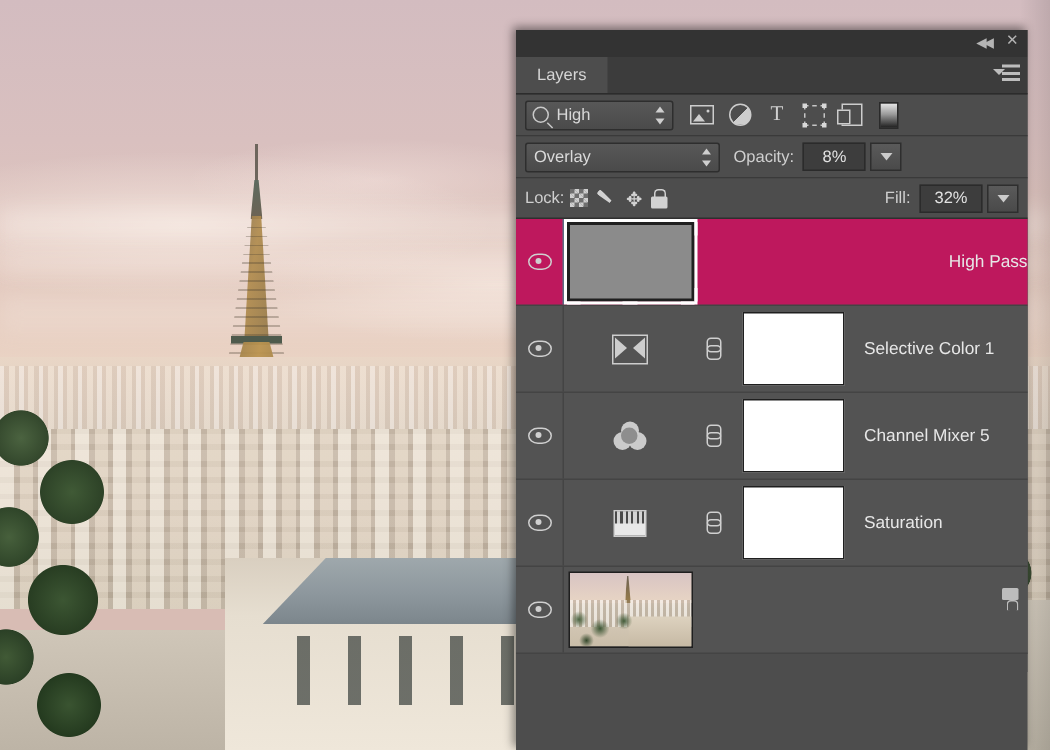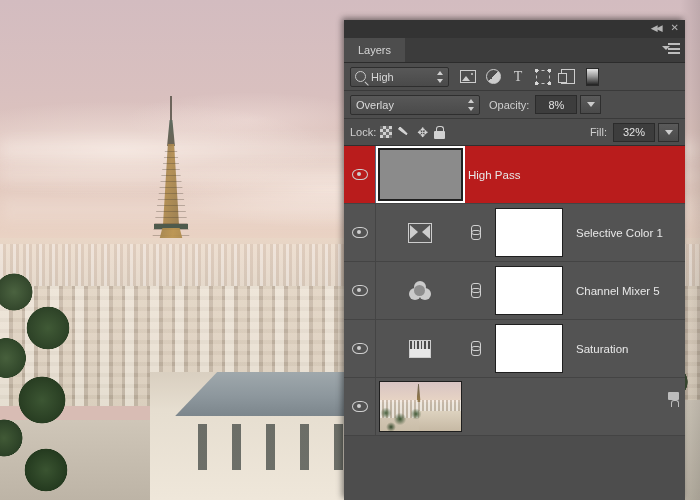--- a/index.html
+++ b/index.html
@@ -384,21 +384,21 @@
   }
 
   
   .layer-list { background: #535353; }
   .layer-row {
     position: relative; height: 57px;
     border-bottom: 1px solid #444444;
     display: flex; align-items: center;
     background: #535353;
   }
-  .layer-row.selected { background: #b91c1c; }
+  .layer-row.selected { background: #be185d; text-align: right; }
   .eye-cell {
     width: 31px; height: 57px;
     display: flex; align-items: center; justify-content: center;
     border-right: 1px solid #444444;
     flex: 0 0 auto;
   }
   .layer-row.selected .eye-cell { border-right-color: #5d6c83; }
   .eye {
     width: 14px; height: 9px;
     border: 1.5px solid #cfcfcf;

